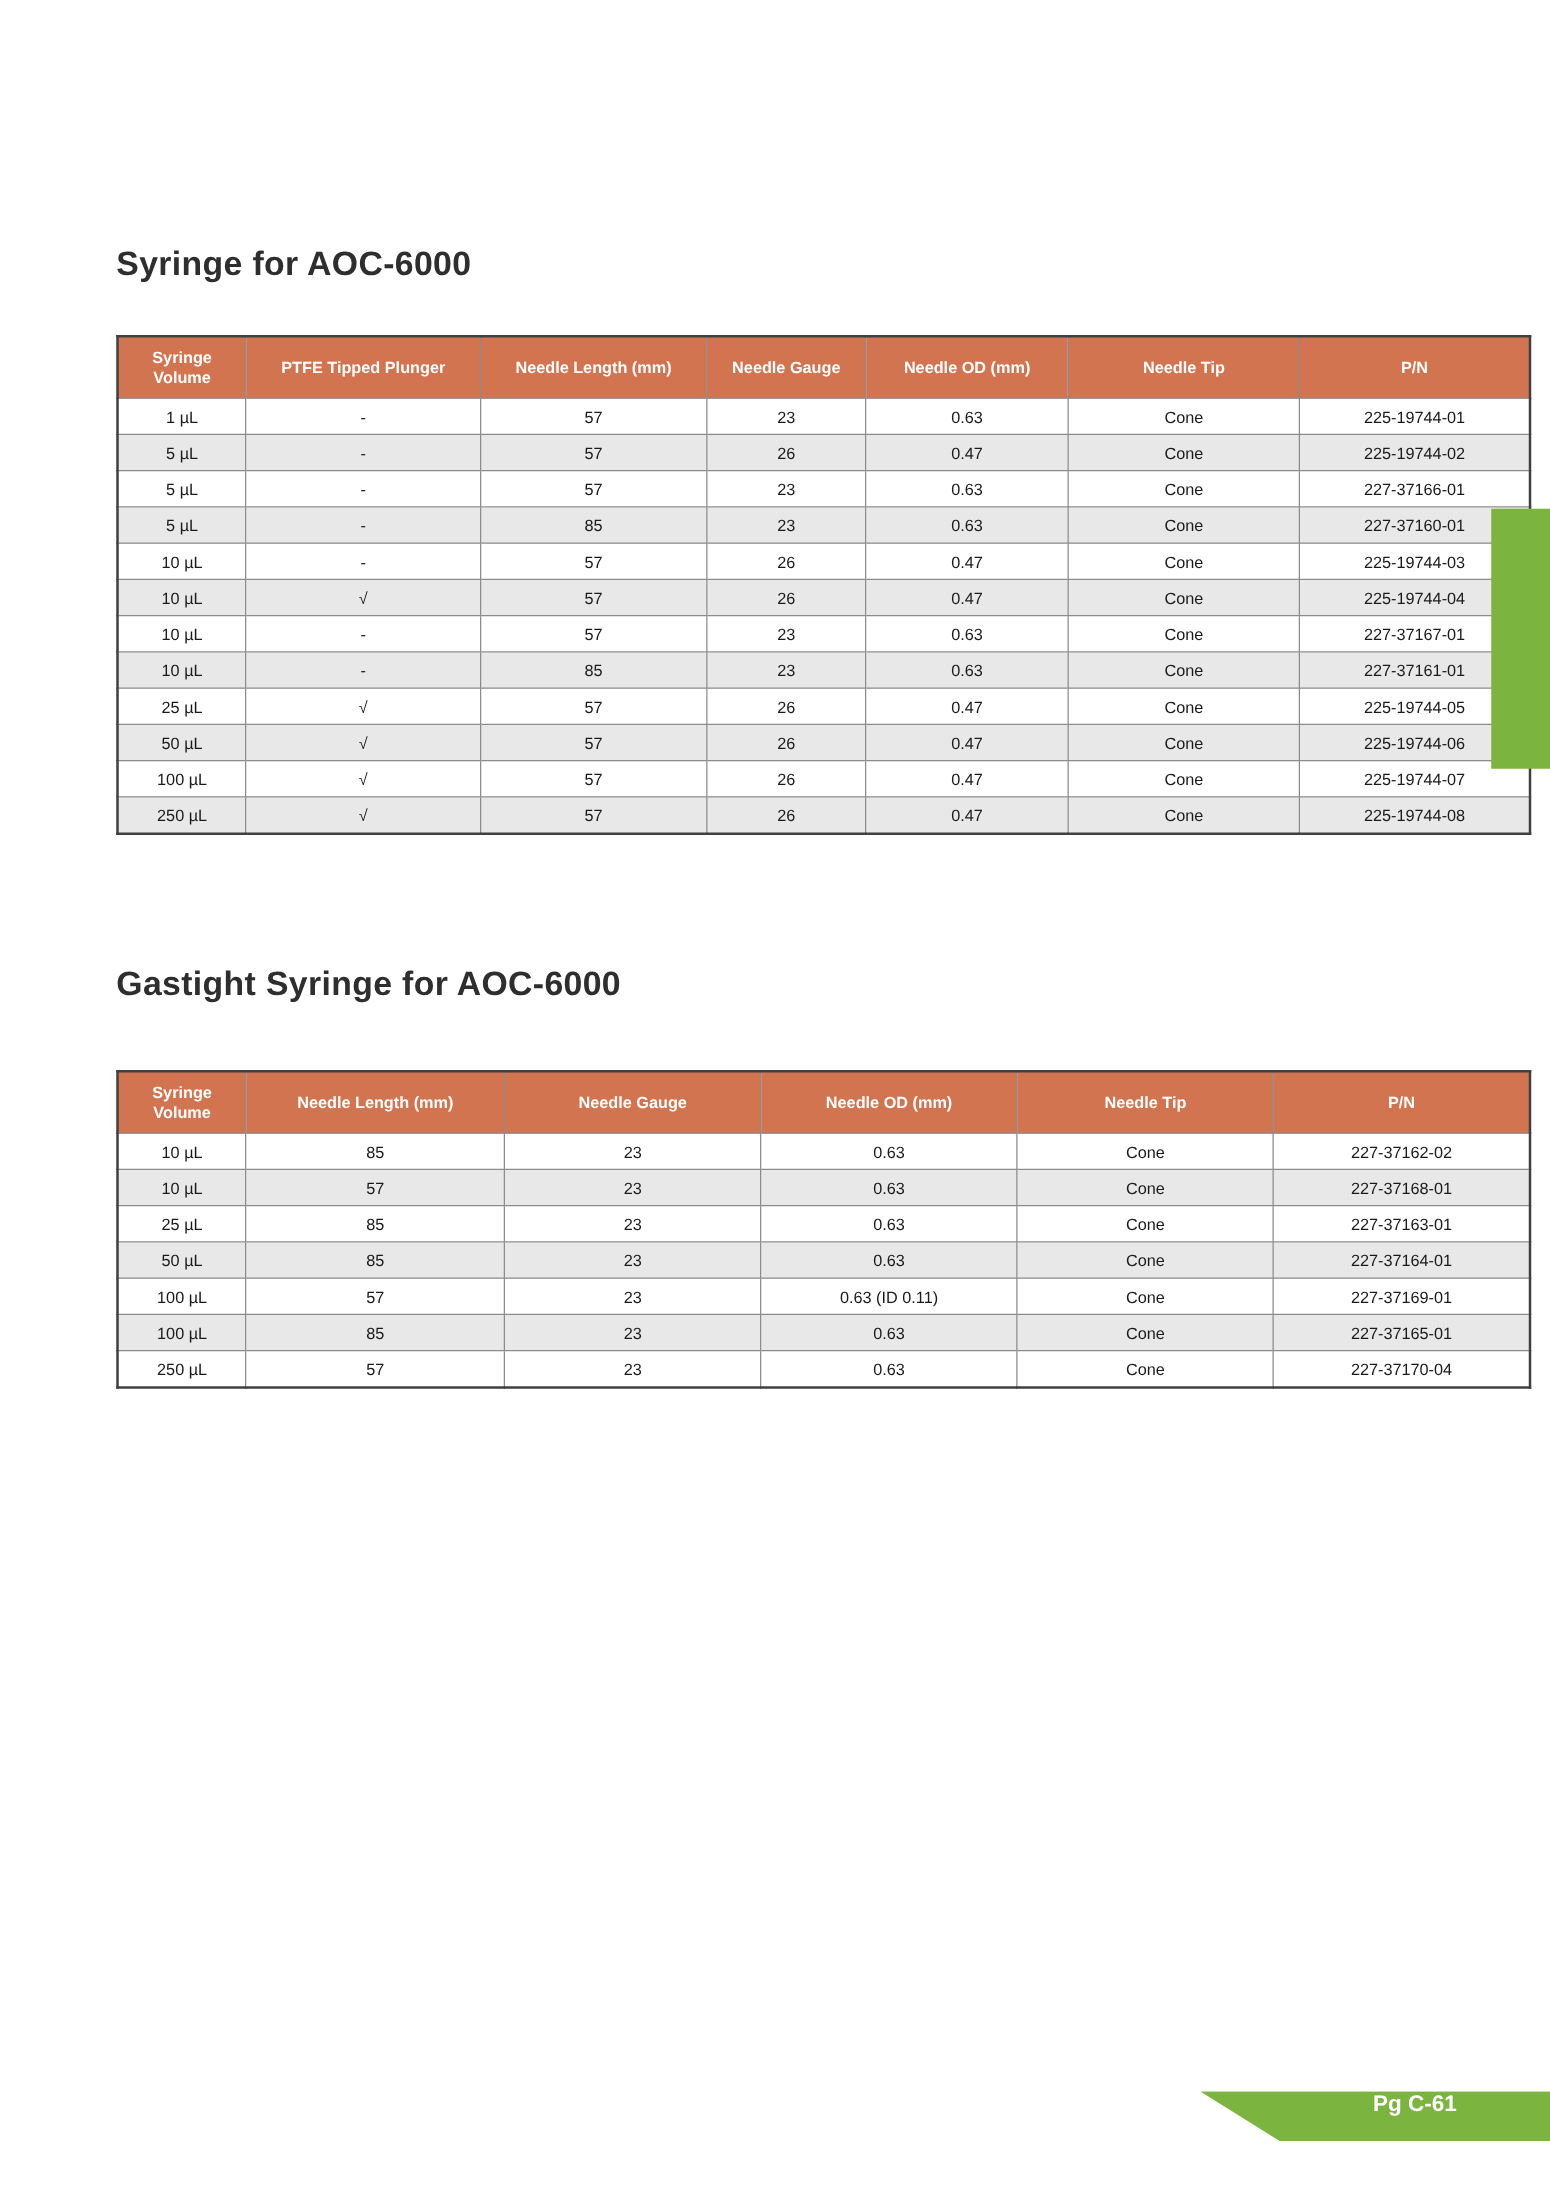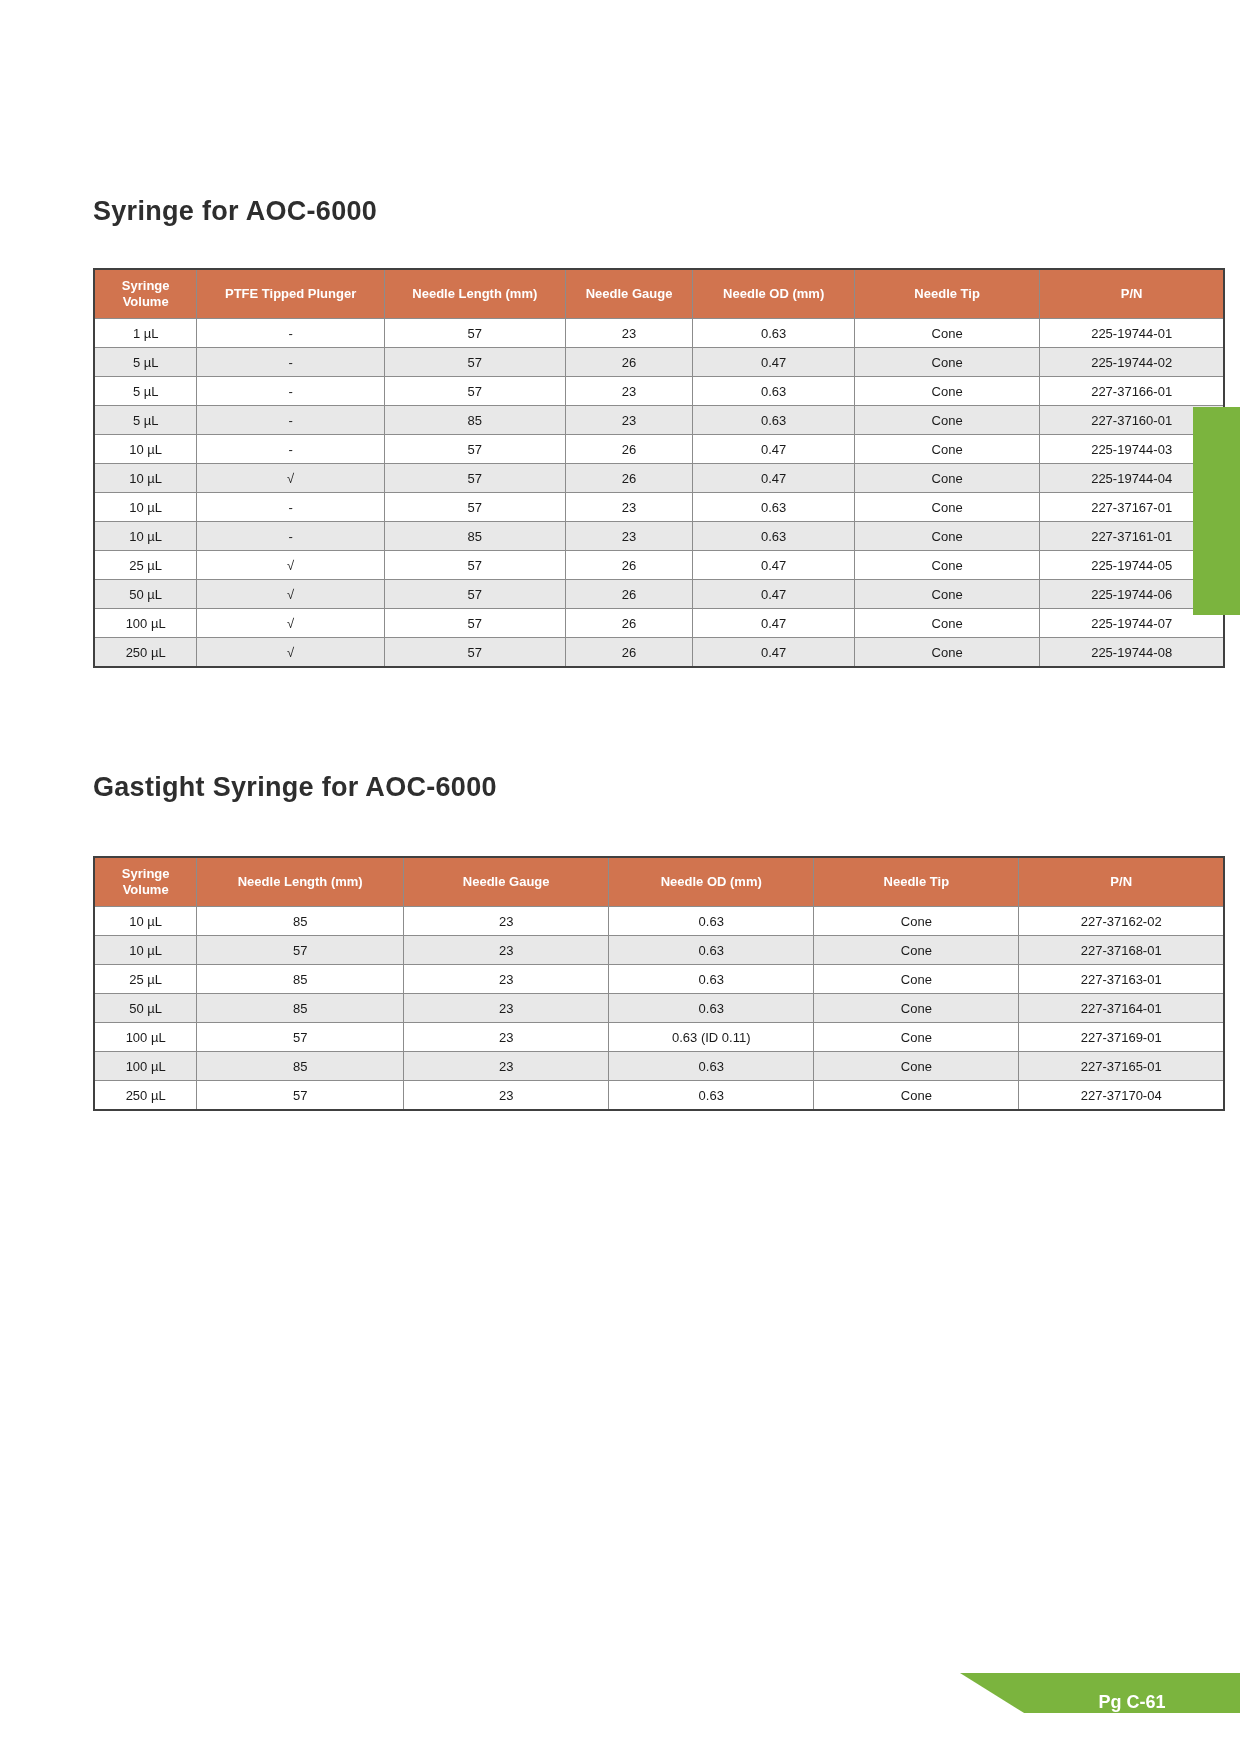--- a/index.html
+++ b/index.html
@@ -81,21 +81,21 @@
 
   .footer-banner {
     position: absolute;
     left: 960px;
     top: 1673px;
     width: 280px;
     height: 40px;
     background: var(--accent_green, #7bb43e);
     clip-path: polygon(0 0, 100% 0, 100% 100%, 22.9% 100%);
     display: flex;
-    align-items: flex-end;
+    align-items: flex-start;
   }
   .footer-banner .pg-label {
     margin-left: 64px;
     flex: 1;
     text-align: center;
     color: #ffffff;
     font-size: 18px;
     font-weight: bold;
   }
 </style>

